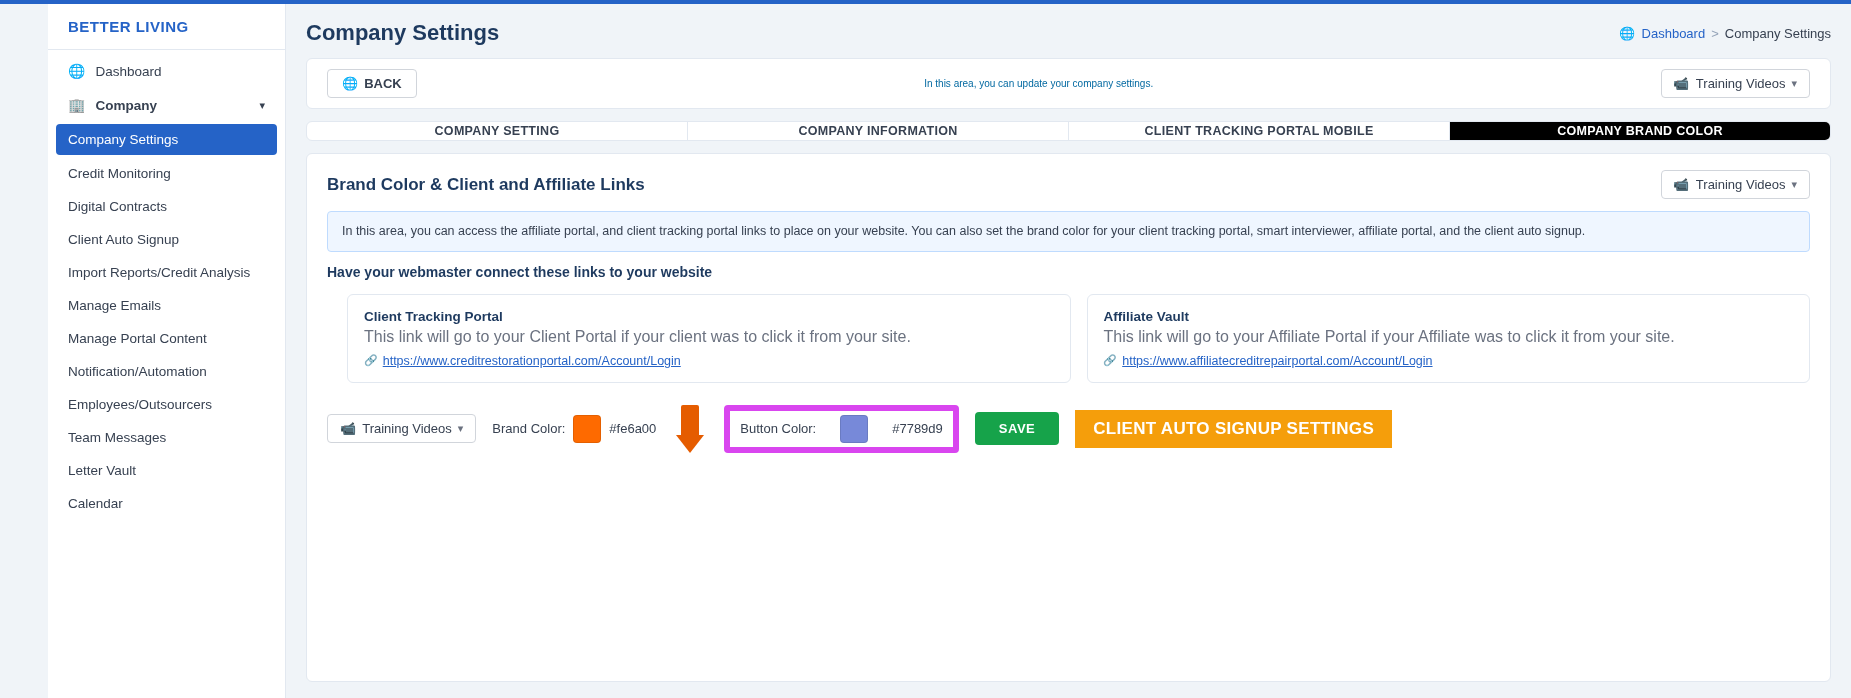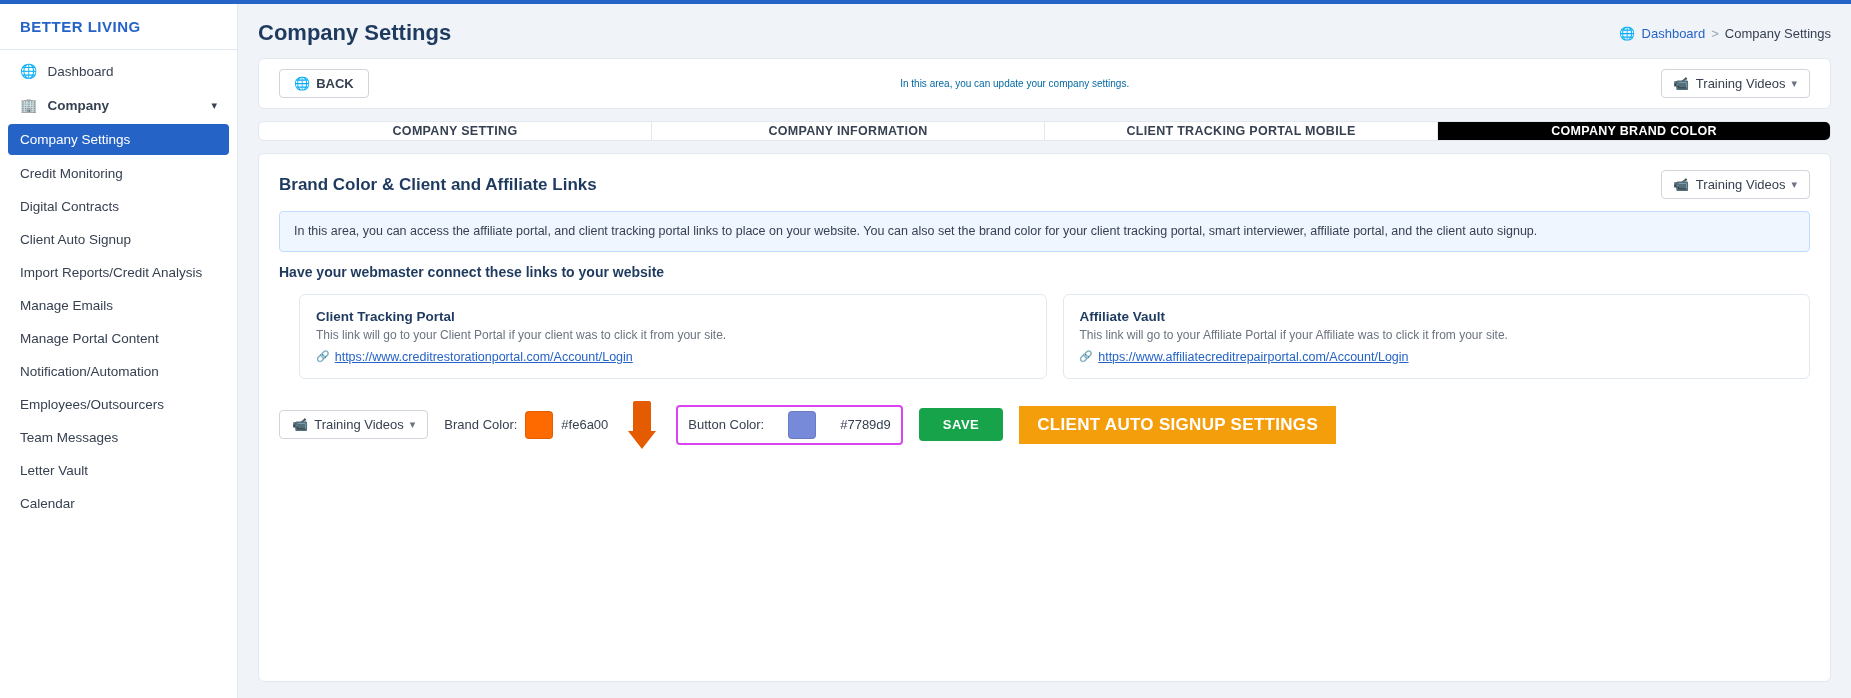--- a/index.html
+++ b/index.html
@@ -9,20 +9,21 @@
     .top-bar {
       background: #2563c7;
       height: 4px;
       width: 100%;
     }
 
     .app-wrapper {
       display: flex;
       flex: 1;
       overflow: hidden;
+      margin-left: 48px;
     }
 
     
     .sidebar {
       width: 238px;
       background: #fff;
       display: flex;
       flex-direction: column;
       border-right: 1px solid #e2e8f0;
       flex-shrink: 0;
@@ -219,21 +220,21 @@
       border-radius: 6px;
       padding: 14px 16px;
     }
     .portal-card-title {
       font-size: 13.5px;
       font-weight: 600;
       color: #1e3a5f;
       margin-bottom: 4px;
     }
     .portal-card-desc {
-      font-size: 12px;
+      font-size: 16px;
       color: #6b7280;
       margin-bottom: 8px;
     }
     .portal-card-link {
       display: flex;
       align-items: center;
       gap: 5px;
       font-size: 12.5px;
       color: #2563c7;
     }
@@ -267,21 +268,21 @@
       color: #374151;
     }
 
     .button-color-section {
       display: flex;
       align-items: center;
       gap: 24px;
       font-size: 13px;
       color: #374151;
       font-weight: 500;
-      border: 2px solid #d946ef;
+      border: 6px solid #d946ef;
       border-radius: 4px;
       padding: 4px 10px;
     }
 
     .save-btn {
       background: #16a34a;
       color: #fff;
       border: none;
       border-radius: 4px;
       padding: 9px 24px;

